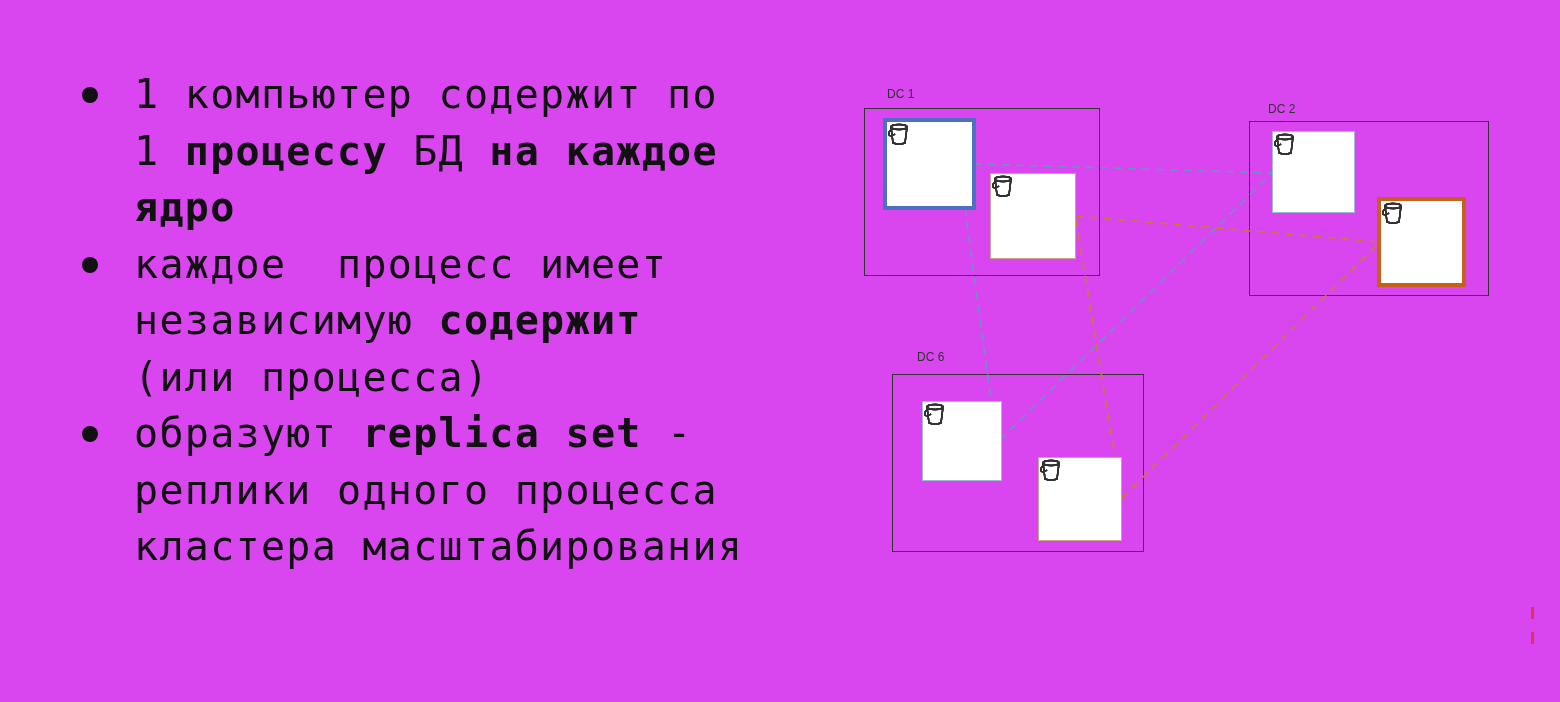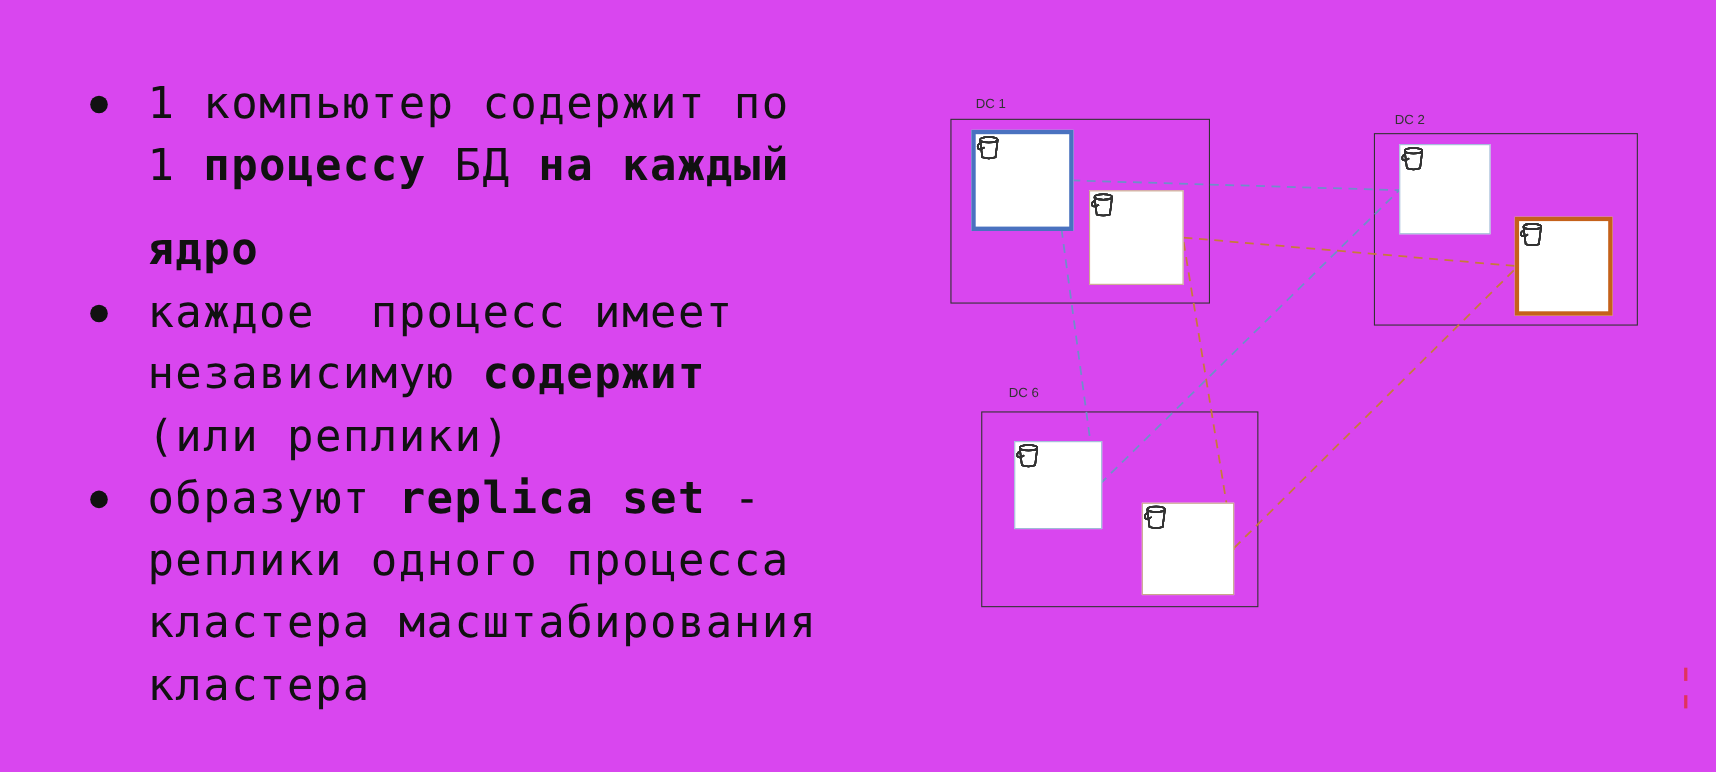--- a/index.html
+++ b/index.html
@@ -14,21 +14,21 @@
     }
     .line {
       display: block;
       font-family: "DejaVu Sans Mono", "Liberation Mono", monospace;
       font-size: 40px;
       line-height: 56.5px;
       color: #111111;
       letter-spacing: 1.3px;
       white-space: pre;
     }
-    .b { font-weight: bold; margin-top: 20px; }
+    .b { font-weight: bold; }
 
     .diagram { position: absolute; left: 850px; top: 80px; width: 660px; height: 490px; }
     .diagram svg { position: absolute; left: 0; top: 0; }
 
     .dc-label {
       position: absolute;
       font-family: "Liberation Sans", sans-serif;
       font-size: 12px; color: #333;
     }
     .dc-box { position: absolute; border: 1.5px solid #333; background: transparent; }
@@ -47,35 +47,34 @@
   </style>
 </head>
 <body>
 
 <div class="slide">
 
   <ul class="bullets">
     <li class="bullet">
       <span class="bullet-dot"></span>
       <span class="line"><span>1 компьютер содержит по</span></span>
-      <span class="line"><span>1 </span><span class="b">процессу</span><span> БД </span><span class="b">на каждый</span></span>
+      <span class="line"><span>1 </span><span class="b">процессу</span><span> БД </span><span class="b">на каждое</span></span>
       <span class="line b"><span>ядро</span></span>
     </li>
     <li class="bullet">
       <span class="bullet-dot"></span>
       <span class="line"><span>каждое  процесс имеет</span></span>
       <span class="line"><span>независимую </span><span class="b">содержит</span></span>
-      <span class="line"><span>(или реплики)</span></span>
+      <span class="line"><span>(или процесса)</span></span>
     </li>
     <li class="bullet">
       <span class="bullet-dot"></span>
       <span class="line"><span>образуют </span><span class="b">replica set</span><span> -</span></span>
       <span class="line"><span>реплики одного процесса</span></span>
       <span class="line"><span>кластера масштабирования</span></span>
-      <span class="line"><span>кластера</span></span>
     </li>
   </ul>
 
   <div class="diagram">
 
     <span class="dc-label" style="left:37px; top:7px;">DC 1</span>
     <div class="dc-box" style="left:14px; top:28px; width:234px; height:166px;"></div>
 
     <span class="dc-label" style="left:418px; top:22px;">DC 2</span>
     <div class="dc-box" style="left:399px; top:41px; width:238px; height:173px;"></div>

